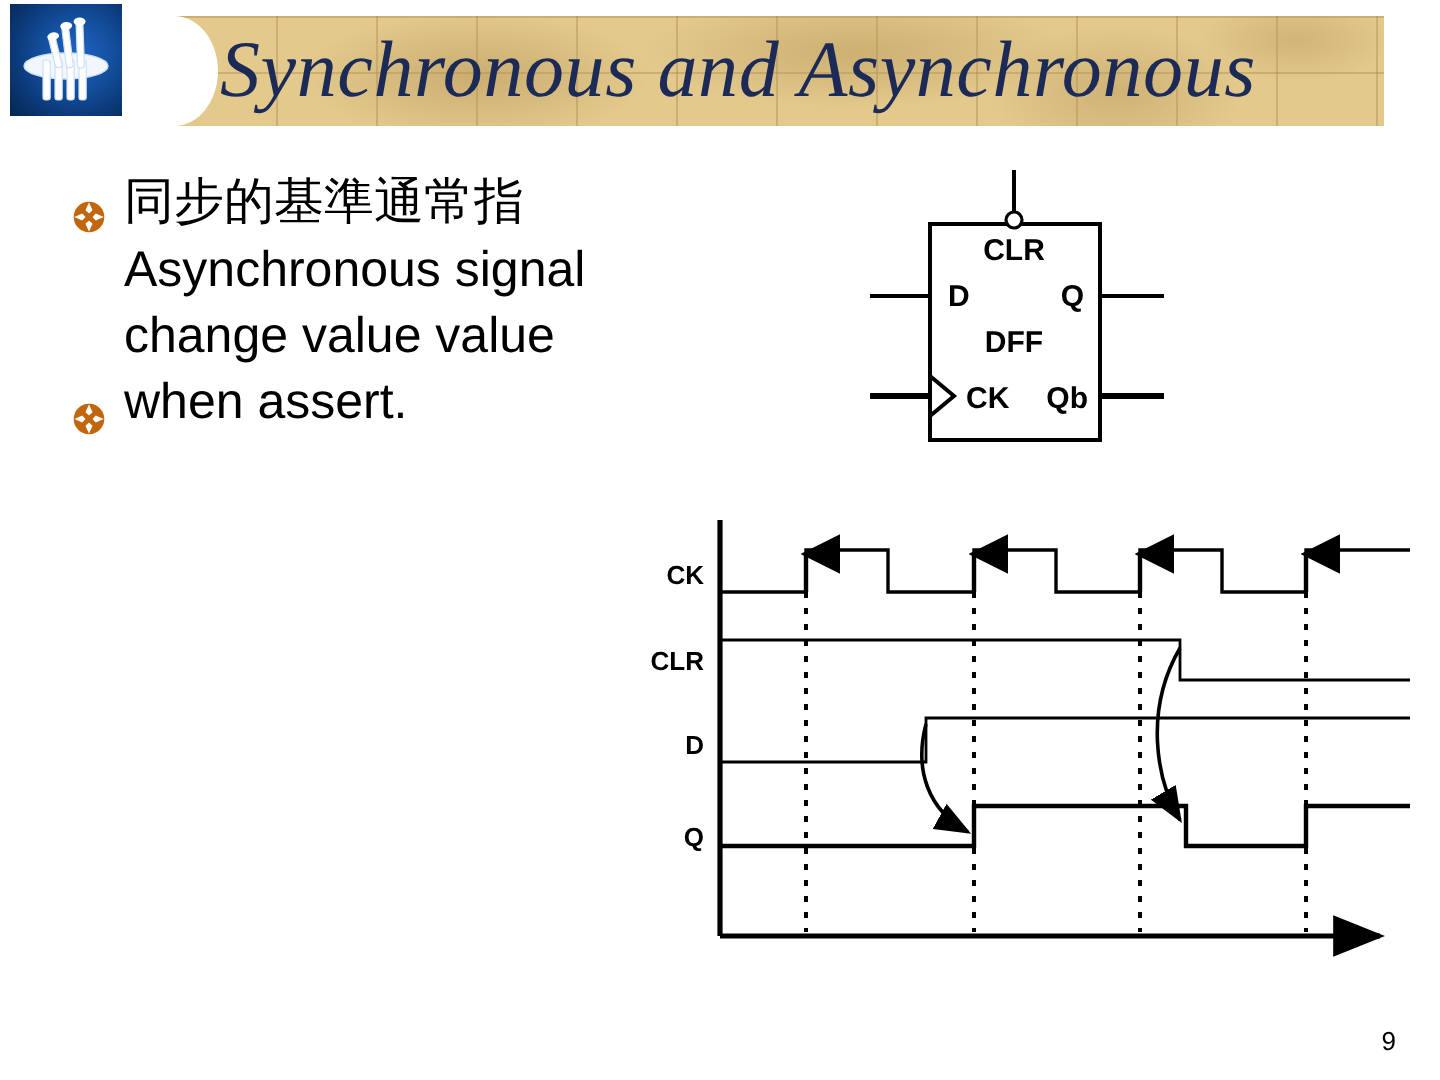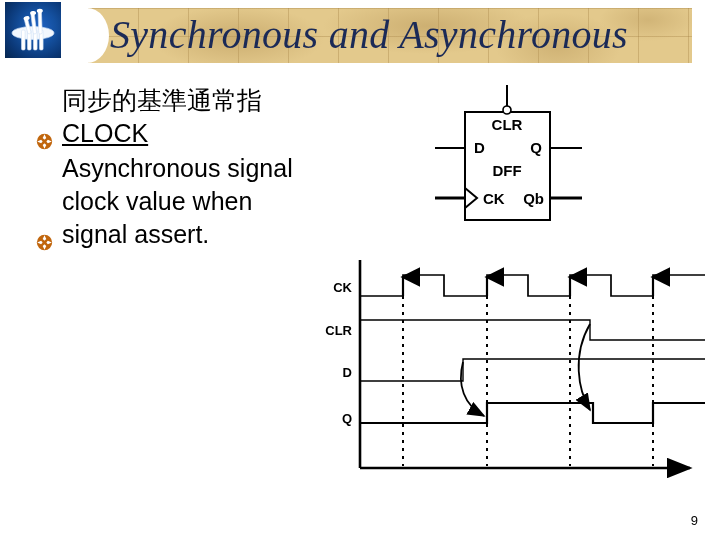--- a/index.html
+++ b/index.html
@@ -170,41 +170,40 @@
           <path d="M10 1.4 L12.1 6 L10 8 L7.9 6 Z"></path>
           <path d="M18.6 10 L14 12.1 L12 10 L14 7.9 Z"></path>
           <path d="M10 18.6 L7.9 14 L10 12 L12.1 14 Z"></path>
           <path d="M1.4 10 L6 7.9 L8 10 L6 12.1 Z"></path>
         </g>
         <circle cx="10" cy="10" r="2.1" fill="#c1660d"></circle>
       </svg>
     </div>
     <div class="bullet-text">
       <div class="cjk">同步的基準通常指</div>
-      <div><span class="underline">CLOCK</span></div>
     </div>
   </div>
 
   <div class="bullet-row">
     <div class="bullet-mark">
       <svg width="17" height="17" viewBox="0 0 20 20">
         <circle cx="10" cy="10" r="9" fill="#c1660d"></circle>
         <g fill="#ffffff">
           <path d="M10 1.4 L12.1 6 L10 8 L7.9 6 Z"></path>
           <path d="M18.6 10 L14 12.1 L12 10 L14 7.9 Z"></path>
           <path d="M10 18.6 L7.9 14 L10 12 L12.1 14 Z"></path>
           <path d="M1.4 10 L6 7.9 L8 10 L6 12.1 Z"></path>
         </g>
         <circle cx="10" cy="10" r="2.1" fill="#c1660d"></circle>
       </svg>
     </div>
     <div class="bullet-text">
       <div>Asynchronous signal</div>
-      <div>clock value when</div>
-      <div>signal assert.</div>
+      <div>change value value</div>
+      <div>when assert.</div>
     </div>
   </div>
 
 </div>
 
 <div id="dff-figure">
   <svg width="200" height="150" viewBox="0 0 200 150">
     <g stroke="#000000" stroke-width="2" fill="none">
 
       <rect x="35" y="32" width="85" height="108"></rect>

